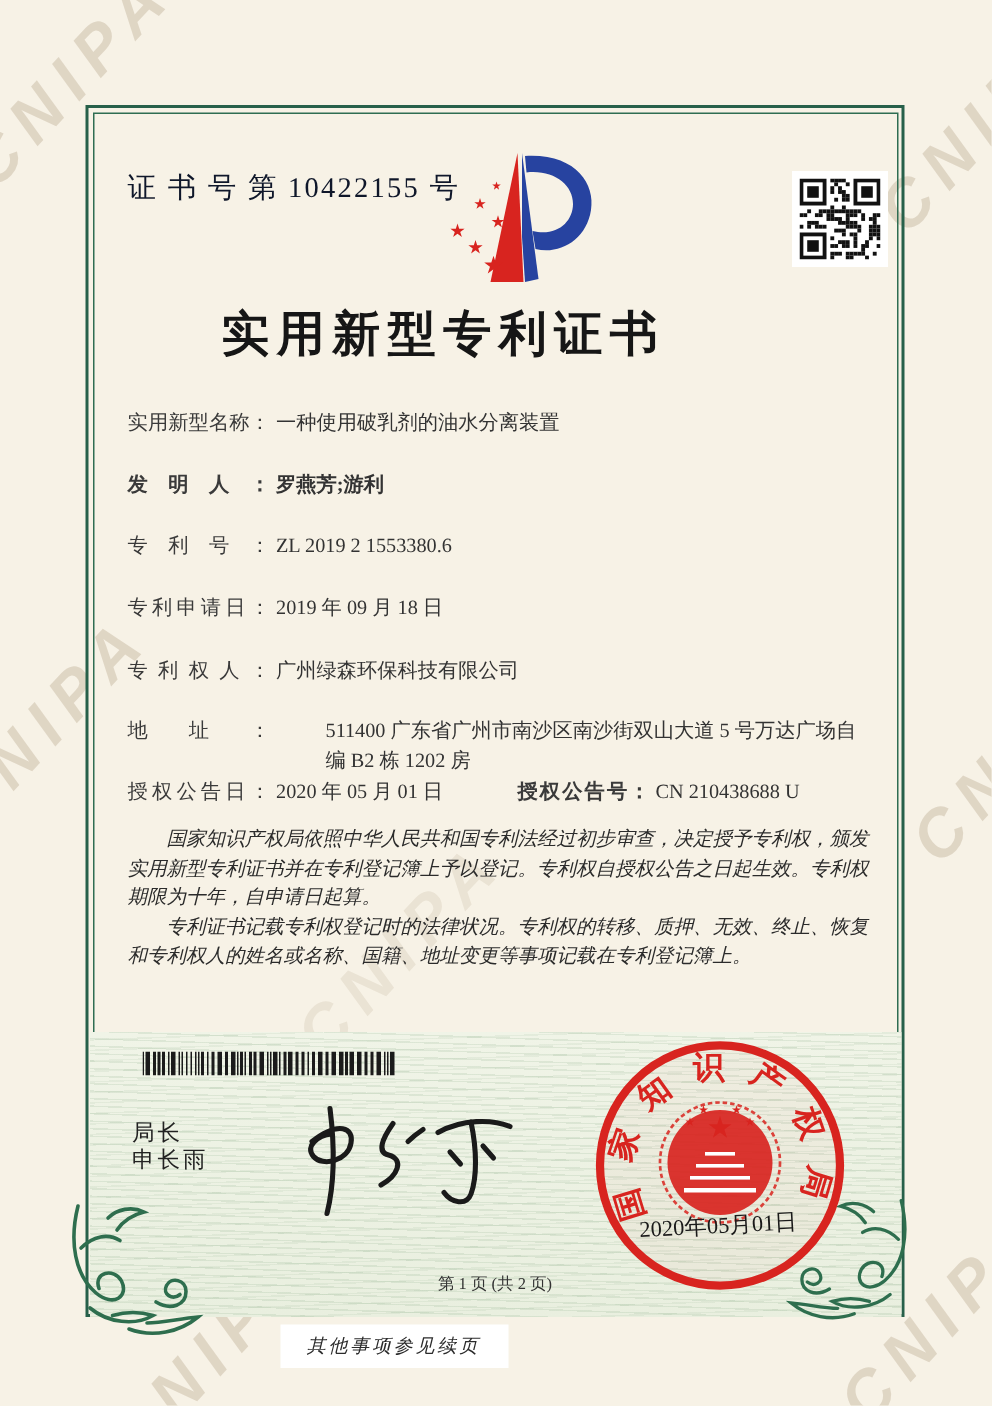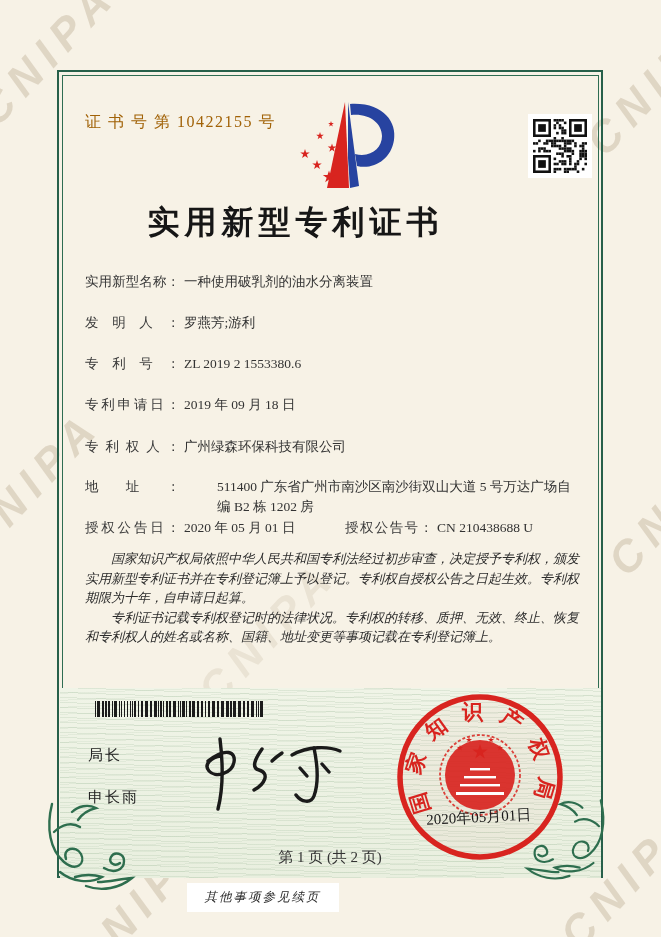--- a/index.html
+++ b/index.html
@@ -28,52 +28,52 @@
   }
   .wave-zone{
     position:absolute;left:60px;top:688px;width:541px;height:190px;z-index:1;
     background:
       repeating-linear-gradient(2deg, rgba(120,160,120,0.16) 0 1px, transparent 1px 5px),
       repeating-linear-gradient(-2deg, rgba(120,160,120,0.10) 0 1px, transparent 1px 7px),
       linear-gradient(#f0f4e7,#e9efdf);
   }
   .cert-no{
     position:absolute;left:85px;top:112px;z-index:2;
-    font-size:16px;letter-spacing:1.5px;color:#a16207;
+    font-size:19px;letter-spacing:1.5px;color:#0f172a;
   }
   .logo{position:absolute;left:287px;top:98px;z-index:2;}
   .qr-pad{position:absolute;left:528px;top:114px;width:64px;height:64px;background:#fff;z-index:2;}
   .qr-pad svg{position:absolute;left:5px;top:5px;}
   .doc-title{
     position:absolute;left:57px;top:201px;width:477px;z-index:2;
     text-align:center;font-size:32px;font-weight:bold;letter-spacing:5px;color:#161616;
   }
   .row{position:absolute;left:85px;width:494px;display:flex;z-index:2;font-size:13.5px;line-height:20px;color:#333;}
   .row .lab{
     flex:0 0 95px;text-align:justify;text-align-last:justify;color:#3a3a3a;
   }
   .row .val{flex:1;padding-left:4px;max-width:386px;}
   .grant-pair2{position:absolute;left:260px;top:0;display:flex;width:234px;}
-  .grant-pair2 .lab{flex:0 0 88px;text-align:justify;text-align-last:justify;}
+  .grant-pair2 .lab{flex:0 0 88px;text-align:justify;text-align-last:justify;font-weight:bold;}
   .body-text{
     position:absolute;left:85px;top:549px;width:496px;z-index:2;
     font-size:13px;line-height:19.5px;color:#2b2b2b;font-style:italic;
   }
   .body-text p{margin:0;text-indent:2em;}
   .barcode{position:absolute;left:95px;top:701px;z-index:2;}
   .director{
     position:absolute;left:88px;z-index:2;
     font-family:"Liberation Sans","DejaVu Sans",sans-serif;
     font-size:15px;color:#222;letter-spacing:2px;
   }
   .signature{position:absolute;left:190px;top:733px;z-index:2;}
   .seal{position:absolute;left:393px;top:690px;z-index:3;}
   .page-info{
     position:absolute;left:57px;top:848px;width:546px;text-align:center;z-index:2;
-    font-size:15px;color:#333;
+    font-size:11px;color:#333;
   }
   .footer-note{
     position:absolute;left:0;top:883px;width:525px;text-align:center;z-index:2;
   }
   .footer-note span{
     display:inline-block;background:#fff;padding:6px 18px;
     font-size:12.5px;font-style:italic;color:#2b2b2b;letter-spacing:2px;
   }
   .flourish{position:absolute;z-index:2;}
 </style>
@@ -243,21 +243,21 @@
       </g>
   </svg>
 </div>
 
 <div class="doc-title">实用新型专利证书</div>
 
 <div class="row" style="top:272px;">
   <span class="lab">实用新型名称：</span>
   <span class="val">一种使用破乳剂的油水分离装置</span>
 </div>
-<div class="row" style="top:313px;">
+<div class="row" style="top:313px;font-weight:bold;">
   <span class="lab">发明人：</span>
   <span class="val">罗燕芳;游利</span>
 </div>
 <div class="row" style="top:354px;align-items:center;">
   <span class="lab">专利号：</span>
   <span class="val">ZL 2019 2 1553380.6</span>
 </div>
 <div class="row" style="top:395px;">
   <span class="lab">专利申请日：</span>
   <span class="val">2019 年 09 月 18 日</span>
@@ -331,21 +331,21 @@
       <rect x="148" y="0" width="2" height="16" fill="#1b1b1b"></rect>
       <rect x="152" y="0" width="2" height="16" fill="#1b1b1b"></rect>
       <rect x="156" y="0" width="3" height="16" fill="#1b1b1b"></rect>
       <rect x="161" y="0" width="1" height="16" fill="#1b1b1b"></rect>
       <rect x="163" y="0" width="1" height="16" fill="#1b1b1b"></rect>
       <rect x="165" y="0" width="3" height="16" fill="#1b1b1b"></rect>
     </g>
 </svg>
 
 <div class="director" style="top:746px;">局长</div>
-<div class="director" style="top:788px;">申长雨</div>
+<div class="director" style="top:764px;">申长雨</div>
 
 <svg class="signature" width="160" height="82" viewBox="0 0 160 82">
   <g stroke="#1a1a1a" stroke-width="3.4" fill="none" stroke-linecap="round">
     <path d="M18 28 C36 14 46 19 44 29 C42 41 25 45 19 38 C13 31 22 24 31 23"></path>
     <path d="M30 6 C33 30 33 56 28 76"></path>
     <path d="M72 16 C65 26 61 35 69 37 C80 40 75 51 64 57"></path>
     <path d="M82 28 C86 24 89 22 92 20"></path>
     <path d="M102 22 C118 13 138 13 150 18"></path>
     <path d="M124 15 C128 34 128 52 124 63 C121 71 111 69 106 62"></path>
     <path d="M110 35 L117 43"></path>

